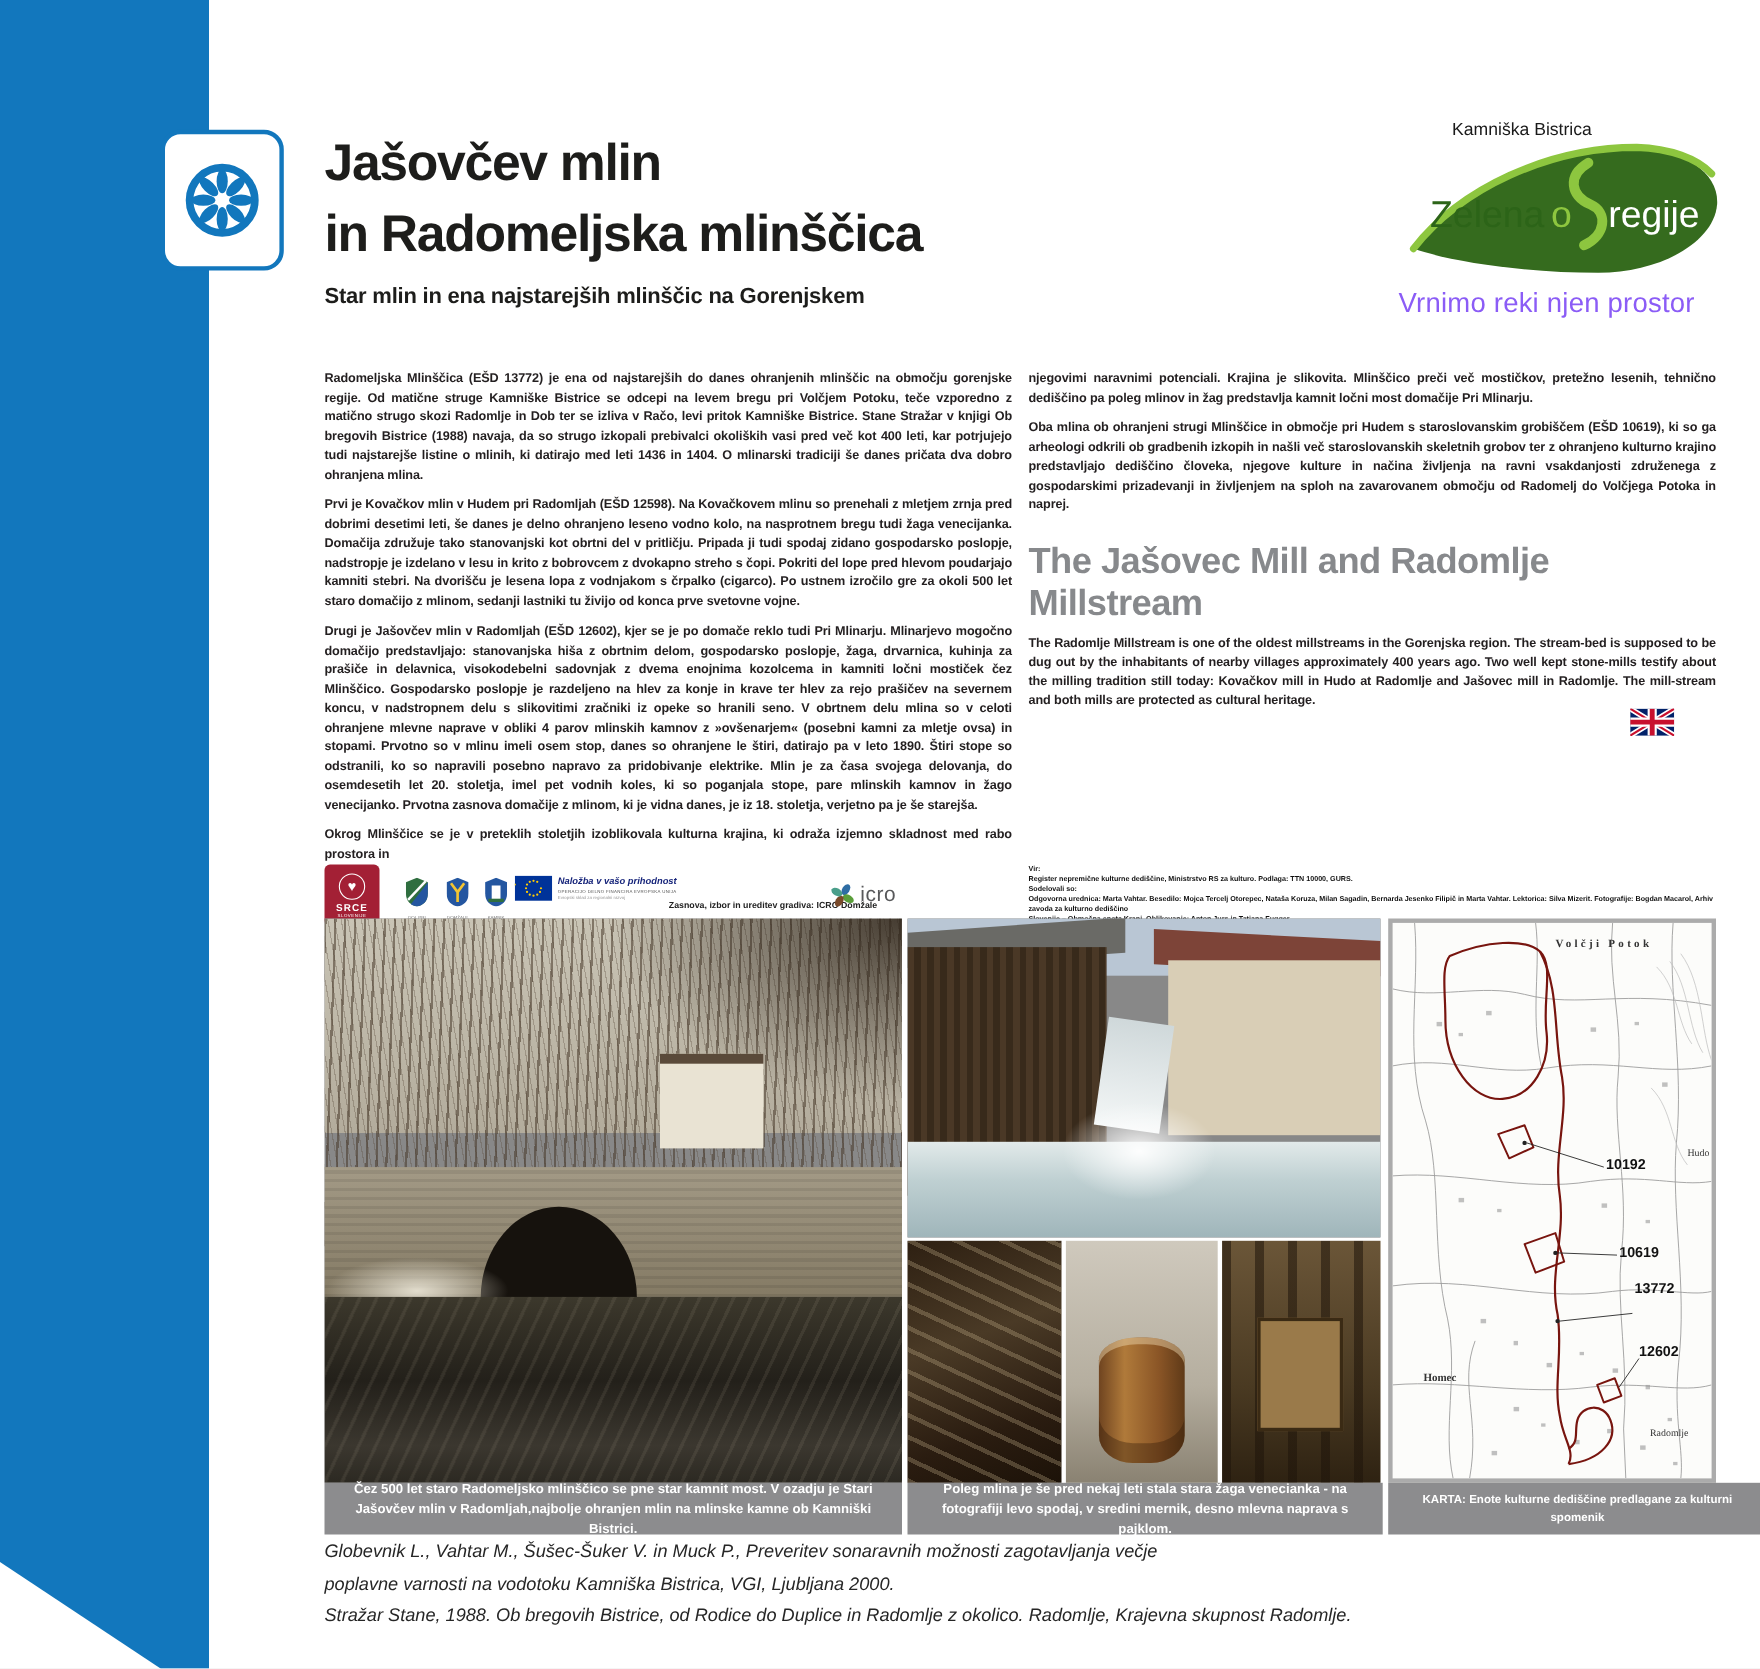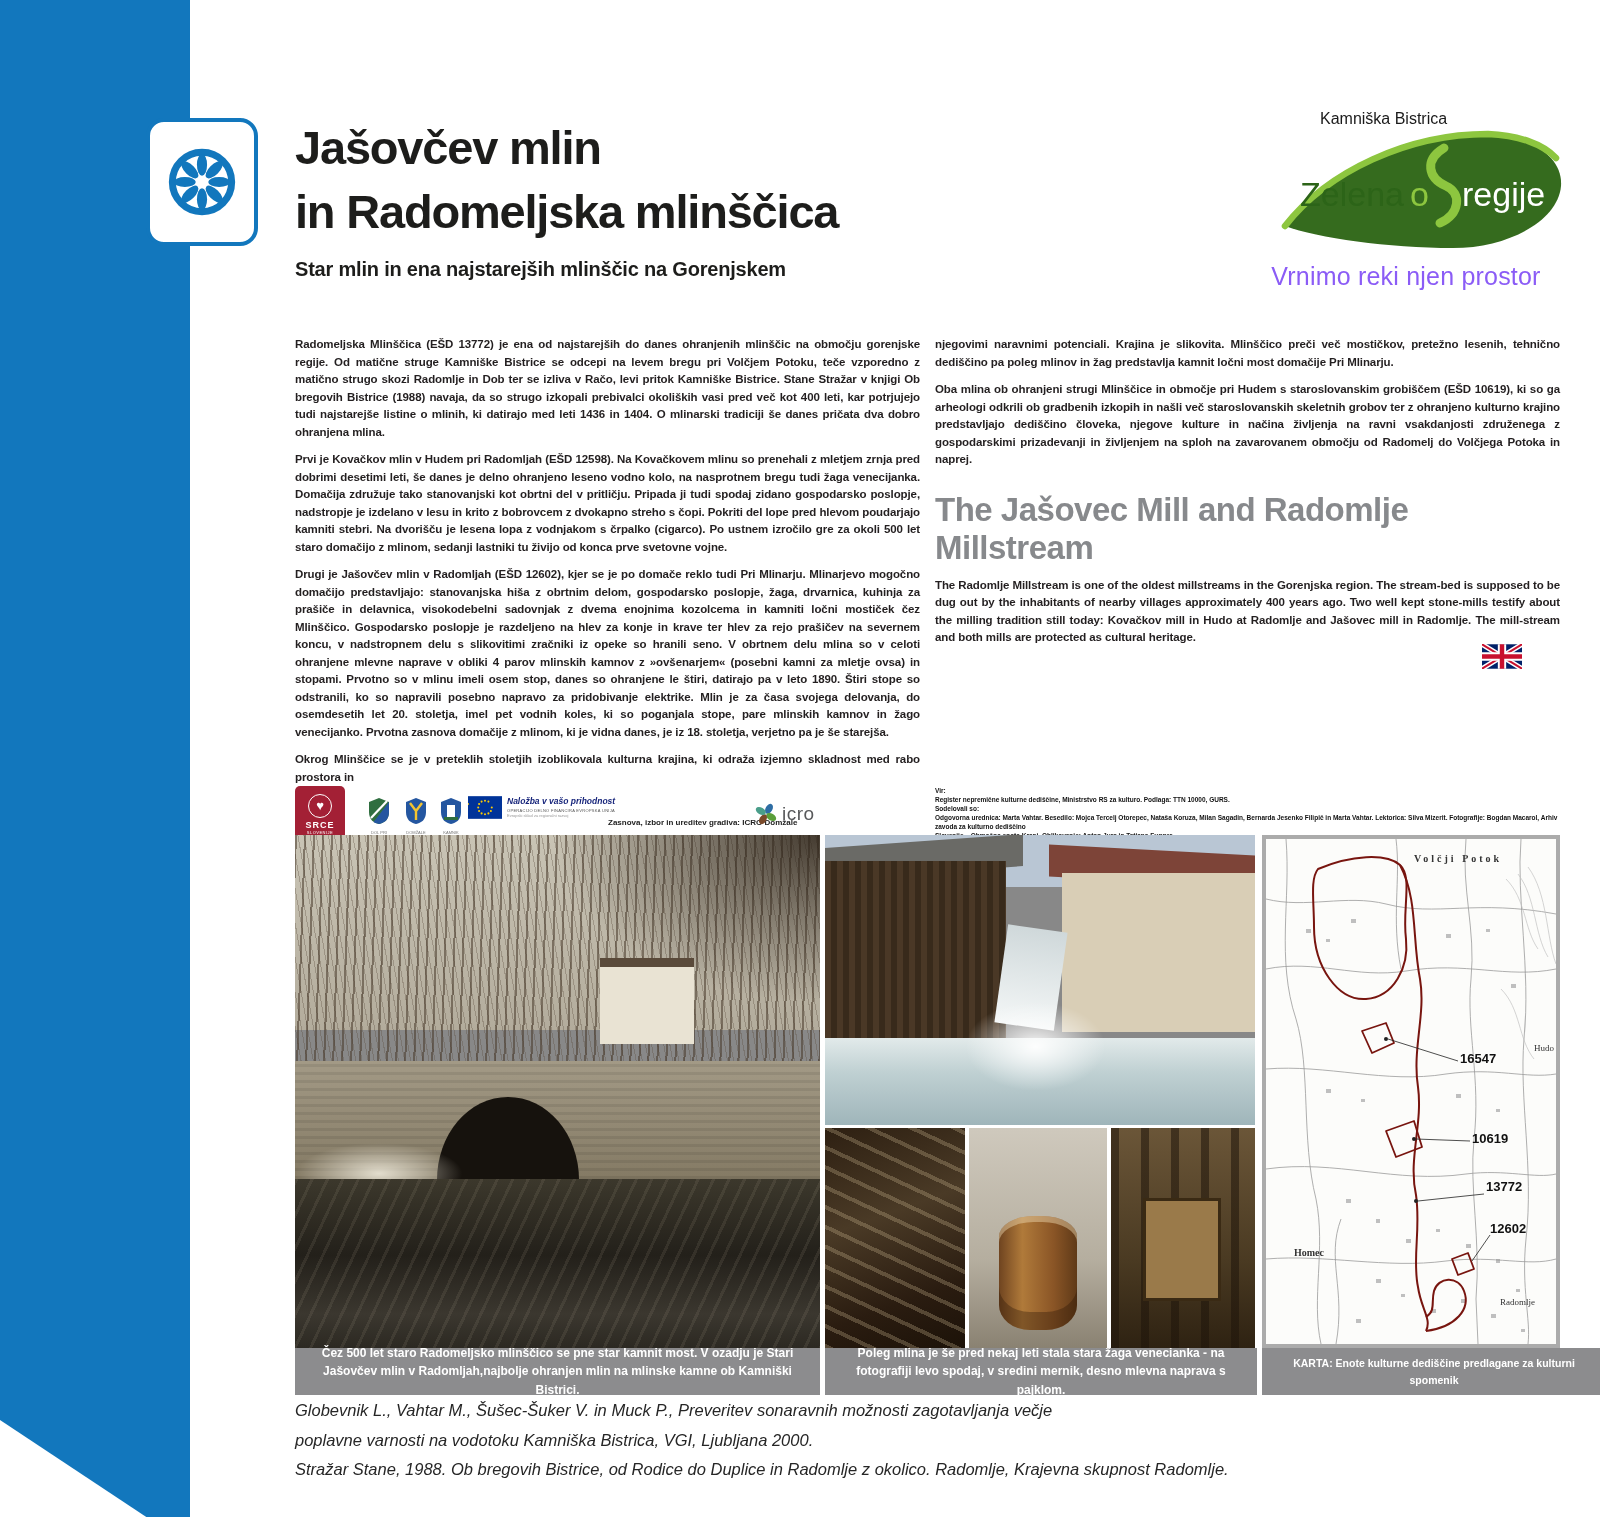--- a/index.html
+++ b/index.html
@@ -361,23 +361,23 @@
       <g stroke="#222222" stroke-width="0.8">
         <path d="M122,200 L192,222"></path>
         <path d="M150,300 L204,302"></path>
         <path d="M152,362 L218,355"></path>
         <path d="M206,422 L224,396"></path>
       </g>
       <circle cx="150" cy="362" r="2" fill="#222"></circle>
       <circle cx="120" cy="200" r="2" fill="#222"></circle>
       <circle cx="148" cy="300" r="2" fill="#222"></circle>
     </svg>
-    <div class="maplab" style="left:194px;top:212px;">16547</div>
+    <div class="maplab" style="left:194px;top:212px;">10192</div>
     <div class="maplab" style="left:206px;top:292px;">10619</div>
-    <div class="maplab" style="left:220px;top:340px;text-align:center;">13772</div>
+    <div class="maplab" style="left:220px;top:324px;text-align:center;">13772</div>
     <div class="maplab" style="left:224px;top:382px;">12602</div>
     <div class="mapplace" style="left:148px;top:14px;font-size:10px;letter-spacing:3px;font-weight:bold;">Volčji Potok</div>
     <div class="mapplace" style="left:268px;top:204px;font-size:9px;">Hudo</div>
     <div class="mapplace" style="left:28px;top:408px;font-size:10px;font-weight:bold;">Homec</div>
     <div class="mapplace" style="left:234px;top:458px;font-size:9px;">Radomlje</div>
   </div>
 
   <div class="abs capbar cap-l">Čez 500 let staro Radomeljsko mlinščico se pne star kamnit most. V ozadju je Stari Jašovčev mlin v Radomljah,najbolje ohranjen mlin na mlinske kamne ob Kamniški Bistrici.</div>
   <div class="abs capbar cap-m">Poleg mlina je še pred nekaj leti stala stara žaga venecianka - na fotografiji levo spodaj, v sredini mernik, desno mlevna naprava s pajklom.</div>
   <div class="abs capbar cap-k">KARTA: Enote kulturne dediščine predlagane za kulturni spomenik</div>

